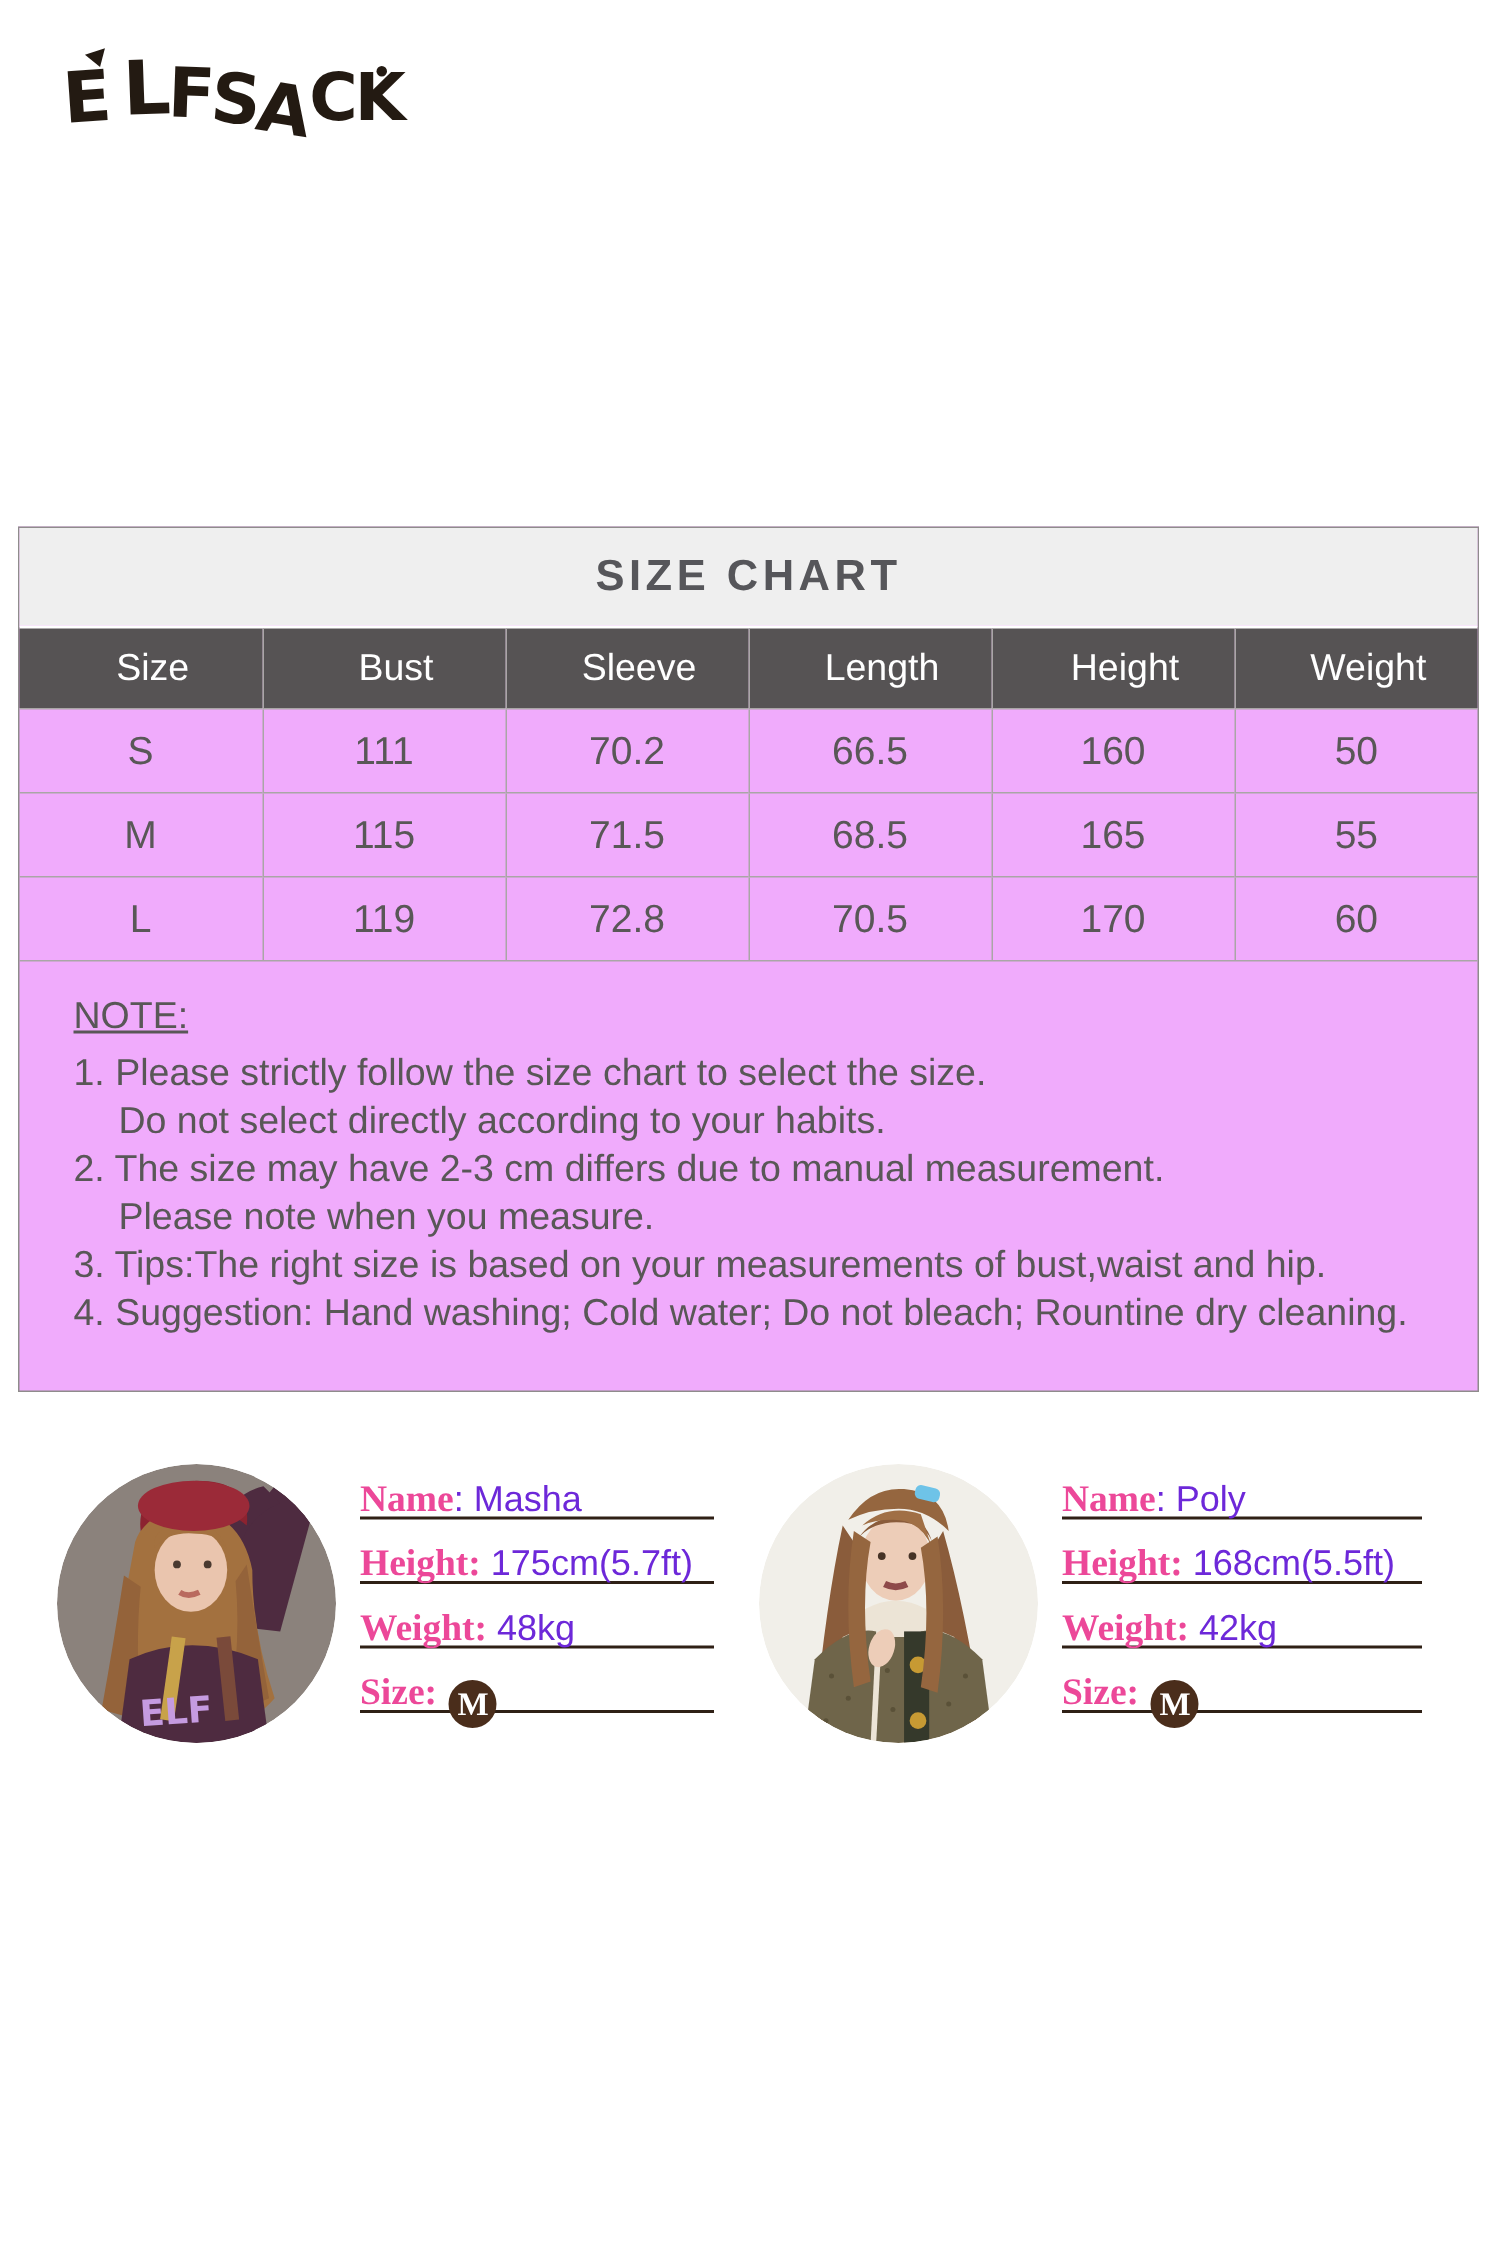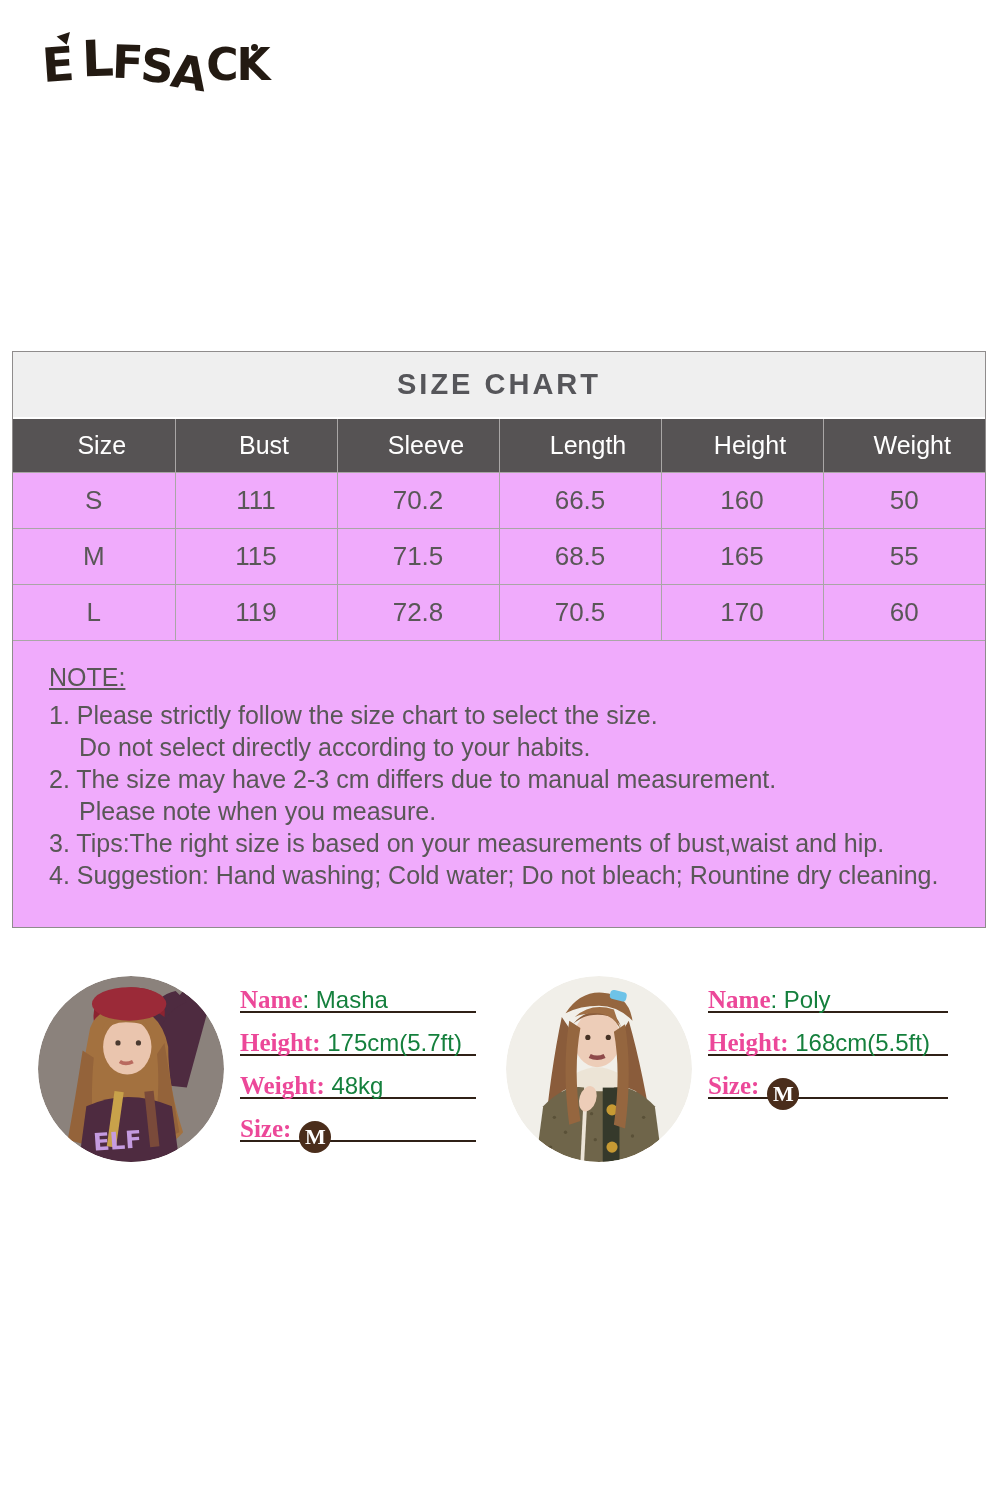--- a/index.html
+++ b/index.html
@@ -118,21 +118,21 @@
   }
   .info-row:last-child { margin-bottom: 12px; }
   .info-label {
     font-family: "Liberation Serif", serif;
     font-weight: bold;
     font-size: 25px;
     color: #ec4899;
   }
   .info-value {
     font-size: 24px;
-    color: #15803d;
+    color: #6d28d9;
   }
   .size-badge {
     display: inline-block;
     width: 32px; height: 32px; border-radius: 50%;
     background: #4a2d1b;
     color: #ffffff;
     font-family: "Liberation Serif", serif;
     font-weight: bold;
     font-size: 22px;
     text-align: center;
@@ -296,17 +296,18 @@
           <ellipse cx="44" cy="66" rx="4.5" ry="7" fill="#edcdb8" transform="rotate(18 44 66)"></ellipse>
 
           <path d="M34 24 Q30 50 34 80 L40 78 Q36 50 40 28 Z" fill="#95663f"></path>
           <path d="M64 26 Q68 52 64 82 L58 80 Q62 52 58 30 Z" fill="#95663f"></path>
         </g>
       </svg>
     </div>
     <div class="model-info">
       <div class="info-row"><span class="info-label">Name</span><span class="info-value">: Poly</span></div>
       <div class="info-row"><span class="info-label">Height:</span><span class="info-value"> 168cm(5.5ft)</span></div>
+      <div class="info-row"><span class="info-label">Weight:</span><span class="info-value"> 42kg</span></div>
       <div class="info-row"><span class="info-label">Size:</span><span class="size-badge">M</span></div>
     </div>
   </div>
 
 </div>
 
 </body></html>

